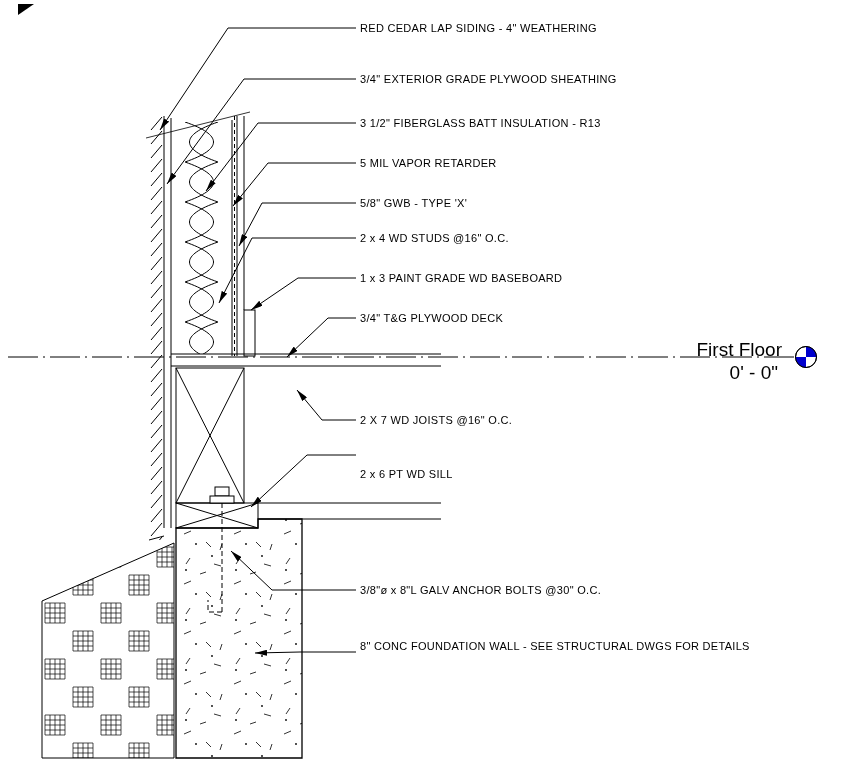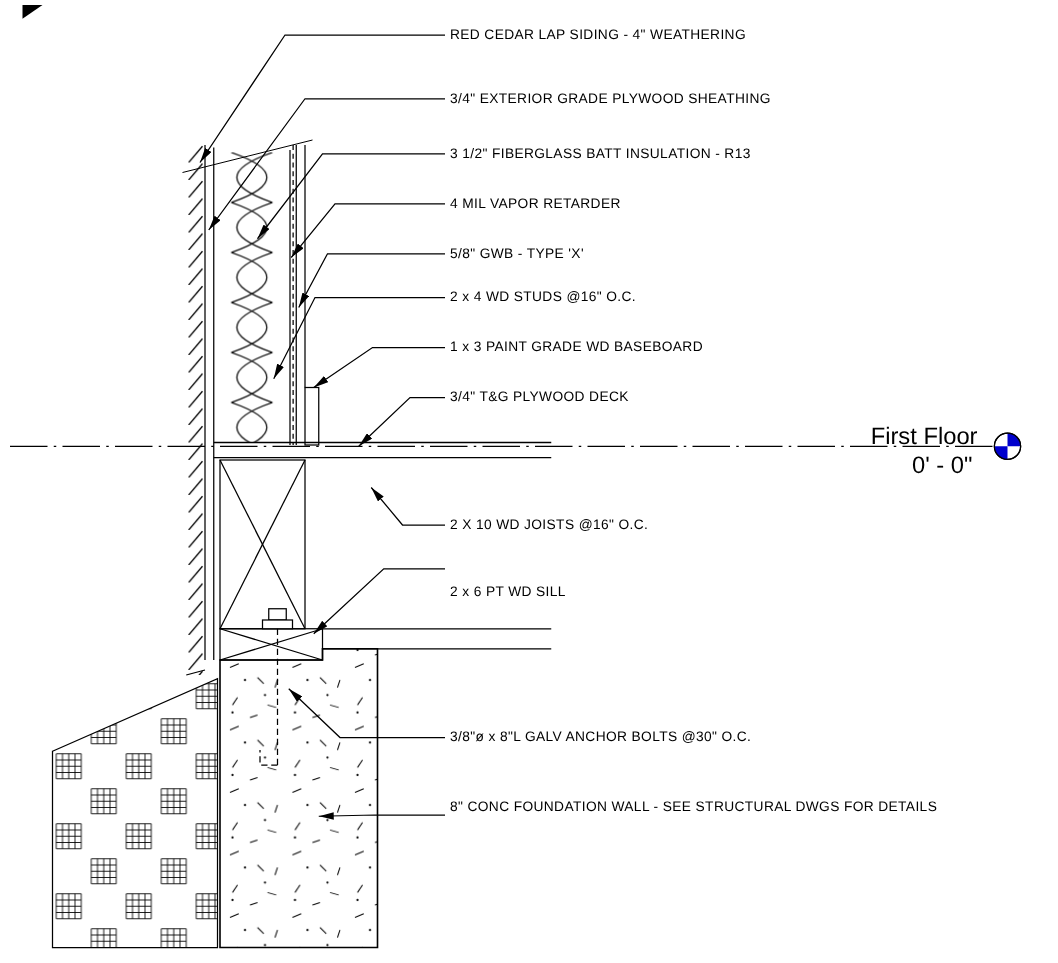--- a/index.html
+++ b/index.html
@@ -160,26 +160,26 @@
       <path d="M356,420 L322,420 L297,390" marker-end="url(#arr)"></path>
       <path d="M356,455 L307,455 L251,507" marker-end="url(#arr)"></path>
       <path d="M356,590 L272,590 L231,551" marker-end="url(#arr)"></path>
       <path d="M356,652 L300,652 L255,653" marker-end="url(#arr)"></path>
     </g>
   </svg>
 
   <div class="label" style="left:360px; top:20px;">RED CEDAR LAP SIDING - 4" WEATHERING</div>
   <div class="label" style="left:360px; top:71px;">3/4" EXTERIOR GRADE PLYWOOD SHEATHING</div>
   <div class="label" style="left:360px; top:115px;">3 1/2" FIBERGLASS BATT INSULATION - R13</div>
-  <div class="label" style="left:360px; top:155px;">4 MIL VAPOR RETARDER</div>
+  <div class="label" style="left:360px; top:155px;">5 MIL VAPOR RETARDER</div>
   <div class="label" style="left:360px; top:195px;">5/8" GWB - TYPE 'X'</div>
   <div class="label" style="left:360px; top:230px;">2 x 4 WD STUDS @16" O.C.</div>
   <div class="label" style="left:360px; top:270px;">1 x 3 PAINT GRADE WD BASEBOARD</div>
   <div class="label" style="left:360px; top:310px;">3/4" T&amp;G PLYWOOD DECK</div>
-  <div class="label" style="left:360px; top:412px;">2 X 10 WD JOISTS @16" O.C.</div>
+  <div class="label" style="left:360px; top:412px;">2 X 7 WD JOISTS @16" O.C.</div>
   <div class="label" style="left:360px; top:466px;">2 x 6 PT WD SILL</div>
   <div class="label" style="left:360px; top:582px;">3/8"ø x 8"L GALV ANCHOR BOLTS @30" O.C.</div>
   <div class="label wrap" style="left:360px; top:638px;">8" CONC FOUNDATION WALL - SEE STRUCTURAL DWGS FOR DETAILS</div>
 
   <div class="level-text" style="left:600px; top:339px; width:182px;">First Floor</div>
   <div class="level-text" style="left:600px; top:362px; width:178px;">0' - 0"</div>
 
 </div>
 
 </body></html>

